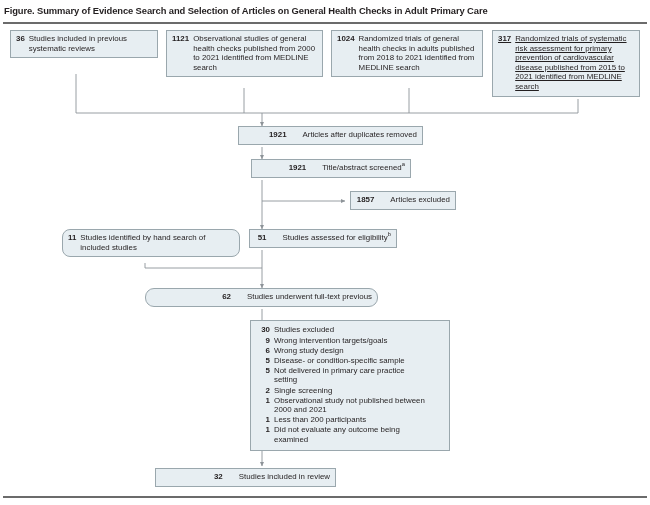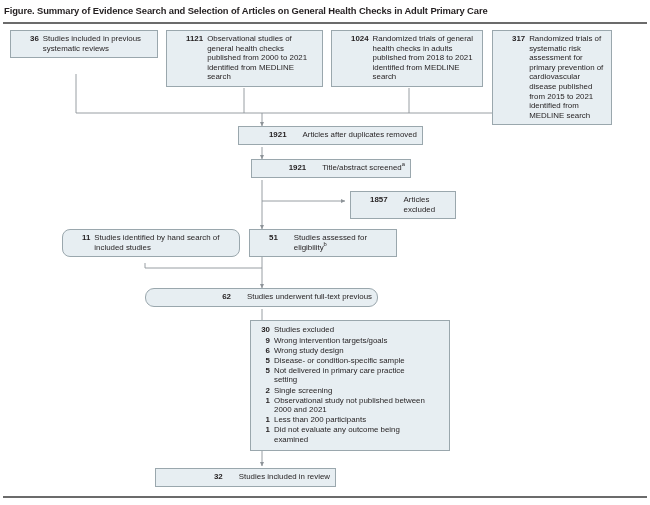--- a/index.html
+++ b/index.html
@@ -57,21 +57,21 @@
     top: 0;
     width: 650px;
     height: 505px;
   }
   
   .node {
     position: absolute;
     box-sizing: border-box;
     background: #e7eef2;
     border: 0.9px solid #9aa7ad;
-    padding: 3px 5px 4px 19px;
+    padding: 3px 5px 4px 5px;
     font-size: 7.9px;
     line-height: 9.6px;
     color: #231f20;
   }
   .line {
     display: flex;
     align-items: flex-start;
   }
   .num {
     font-weight: bold;
@@ -165,21 +165,21 @@
     </div>
   </div>
 
   <div class="node" style="left:331px; top:30px; width:152px;">
     <div class="line">
       <span class="num">1024</span>
       <span class="txt">Randomized trials of general health checks in adults published from 2018 to 2021 identified from MEDLINE search</span>
     </div>
   </div>
 
-  <div class="node" style="left:492px; top:30px; width:120px;">
+  <div class="node" style="left:492px; top:30px; width:148px;text-decoration:underline;">
     <div class="line">
       <span class="num">317</span>
       <span class="txt">Randomized trials of systematic risk assessment for primary prevention of cardiovascular disease published from 2015 to 2021 identified from MEDLINE search</span>
     </div>
   </div>
 
   <div class="node" style="left:238px; top:126px; width:185px;">
     <div class="line centered">
       <span class="num">1921</span>
       <span class="txt">Articles after duplicates removed</span>

